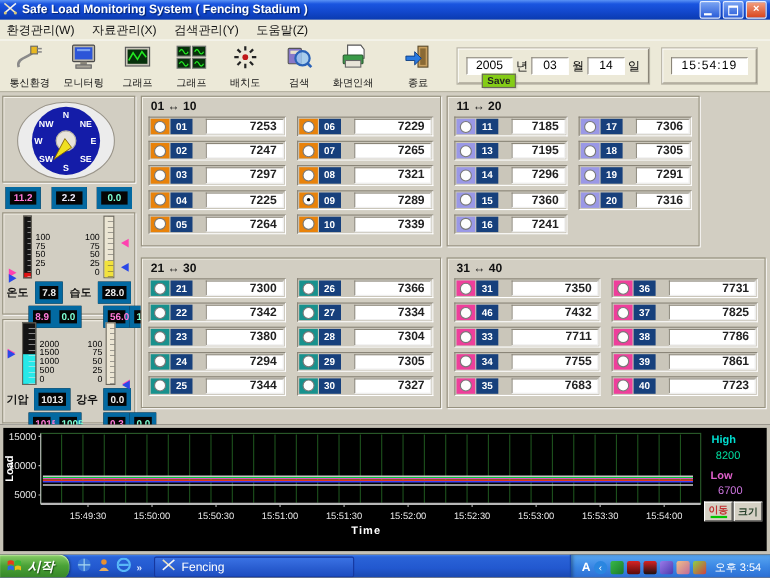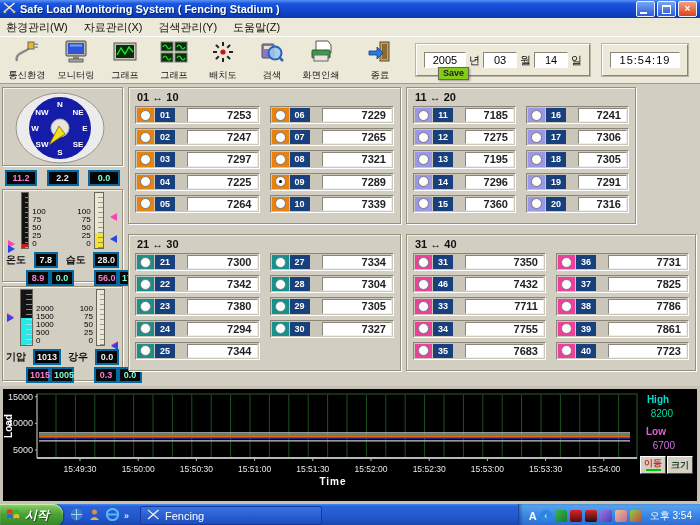--- a/index.html
+++ b/index.html
@@ -38,21 +38,21 @@
   .tb-field.time{min-width:62px;letter-spacing:1px;}
   .save-tip{position:absolute;left:438px;top:30px;background:#84cc16;border:1px solid #6a665c;
     box-shadow:1px 1px 2px rgba(0,0,0,.35);font-size:9px;font-weight:bold;padding:0 4px;line-height:11px;color:#222;}
   
   .main{position:relative;height:302px;background:#d2cec2;}
   .sbox{border:1px solid #96917f;box-shadow:1px 1px 0 #fff, inset 1px 1px 0 #f4f1e8;background:#d2cec2;box-sizing:border-box;}
   .sensor-col{position:absolute;left:2px;top:3px;width:121px;height:297px;}
   .compass-box{height:79px;margin-bottom:3px;}
   .compass-readouts{display:flex;justify-content:space-between;padding:1px 3px 3px;}
   .lcd{background:#050505;color:#eee;font-size:9px;font-weight:bold;text-align:center;
-    padding:1px 2px;min-width:24px;border:2px solid #0369a1;line-height:10px;box-sizing:border-box;}
+    padding:1px 2px;min-width:24px;border:4px solid #0369a1;line-height:10px;box-sizing:border-box;}
   .gauge-box{margin-bottom:4px;padding:2px 2px 1px;}
   .gauge-pair{display:flex;justify-content:space-evenly;height:57px;}
   .gauge{display:flex;align-items:stretch;gap:2px;}
   .arrcol{position:relative;width:8px;}
   .arr{position:absolute;width:0;height:0;border:4px solid transparent;}
   .arr.right{border-left:7px solid #ff42b0;right:0;}
   .arr.left{border-right:7px solid #ff42b0;left:0;}
   .arr.lo.right{border-left-color:#2a48e8;}
   .arr.lo.left{border-right-color:#2a48e8;}
   .tube{position:relative;border:1px solid #6a665c;box-sizing:border-box;}
@@ -467,27 +467,20 @@
             <span class="ch-radio" style="background:#9a98e6;">
               <span class="rdot"></span>
             </span>
             <span class="ch-badge">11</span>
             <span class="ch-value">7185</span>
           </div>
           <div class="ch-row">
             <span class="ch-radio" style="background:#9a98e6;">
               <span class="rdot"></span>
             </span>
-            <span class="ch-badge">12</span>
-            <span class="ch-value">7275</span>
-          </div>
-          <div class="ch-row">
-            <span class="ch-radio" style="background:#9a98e6;">
-              <span class="rdot"></span>
-            </span>
             <span class="ch-badge">13</span>
             <span class="ch-value">7195</span>
           </div>
           <div class="ch-row">
             <span class="ch-radio" style="background:#9a98e6;">
               <span class="rdot"></span>
             </span>
             <span class="ch-badge">14</span>
             <span class="ch-value">7296</span>
           </div>
@@ -565,20 +558,27 @@
             </span>
             <span class="ch-badge">24</span>
             <span class="ch-value">7294</span>
           </div>
           <div class="ch-row">
             <span class="ch-radio" style="background:#18918d;">
               <span class="rdot"></span>
             </span>
             <span class="ch-badge">25</span>
             <span class="ch-value">7344</span>
+          </div>
+          <div class="ch-row">
+            <span class="ch-radio" style="background:#18918d;">
+              <span class="rdot"></span>
+            </span>
+            <span class="ch-badge">26</span>
+            <span class="ch-value">7366</span>
           </div>
           <div class="ch-row">
             <span class="ch-radio" style="background:#18918d;">
               <span class="rdot"></span>
             </span>
             <span class="ch-badge">27</span>
             <span class="ch-value">7334</span>
           </div>
           <div class="ch-row">
             <span class="ch-radio" style="background:#18918d;">

